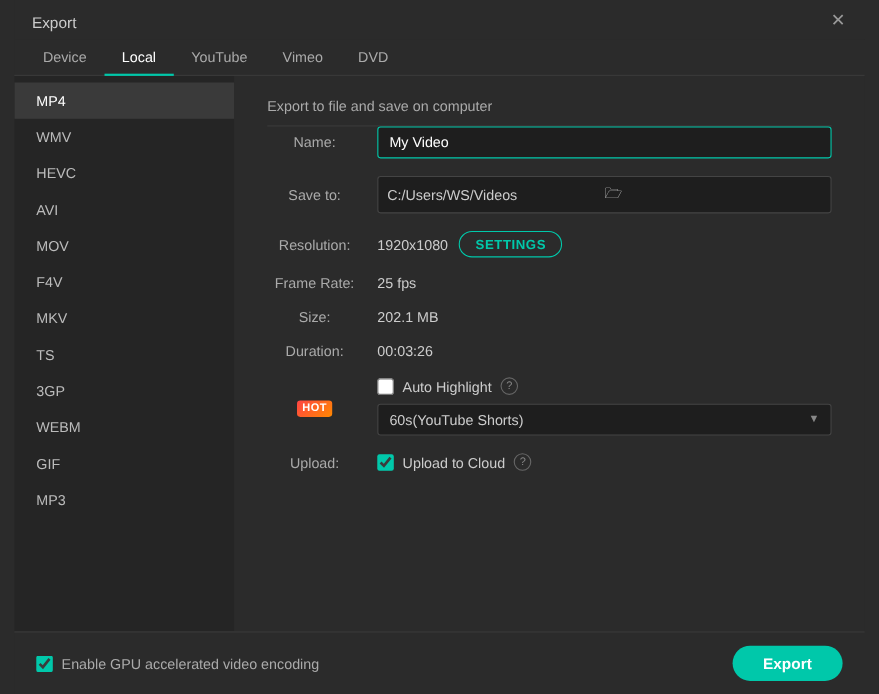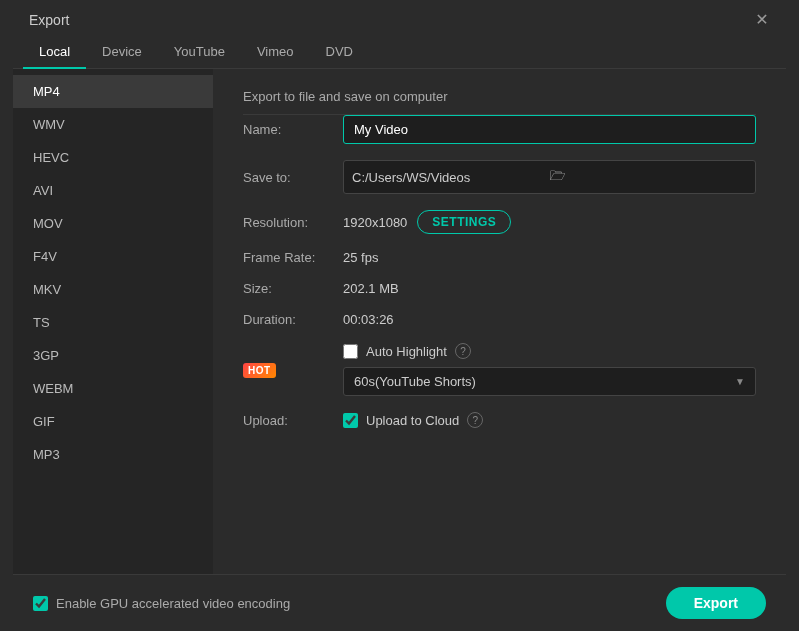--- a/index.html
+++ b/index.html
@@ -100,21 +100,21 @@
       padding-bottom: 10px;
       border-bottom: 1px solid #3a3a3a;
     }
     .form-row {
       display: flex;
       align-items: center;
       margin-bottom: 16px;
     }
     .form-label {
       width: 100px;
-      text-align: left;
+      text-align: center;
       padding-right: 14px;
       color: #aaa;
       font-size: 13px;
       flex-shrink: 0;
     }
     .form-control {
       flex: 1;
     }
     .text-input {
       width: 100%;
@@ -260,22 +260,22 @@
 <body>
 
 <div class="window">
 
   <div class="title-bar">
     <span class="title-bar-title">Export</span>
     <button class="close-btn">✕</button>
   </div>
 
   <div class="tab-bar">
+    <div class="tab">Device</div>
     <div class="tab active">Local</div>
-    <div class="tab">Device</div>
     <div class="tab">YouTube</div>
     <div class="tab">Vimeo</div>
     <div class="tab">DVD</div>
   </div>
 
   <div class="content-area">
 
     <div class="sidebar">
       <div class="sidebar-item active">MP4</div>
       <div class="sidebar-item">WMV</div>

